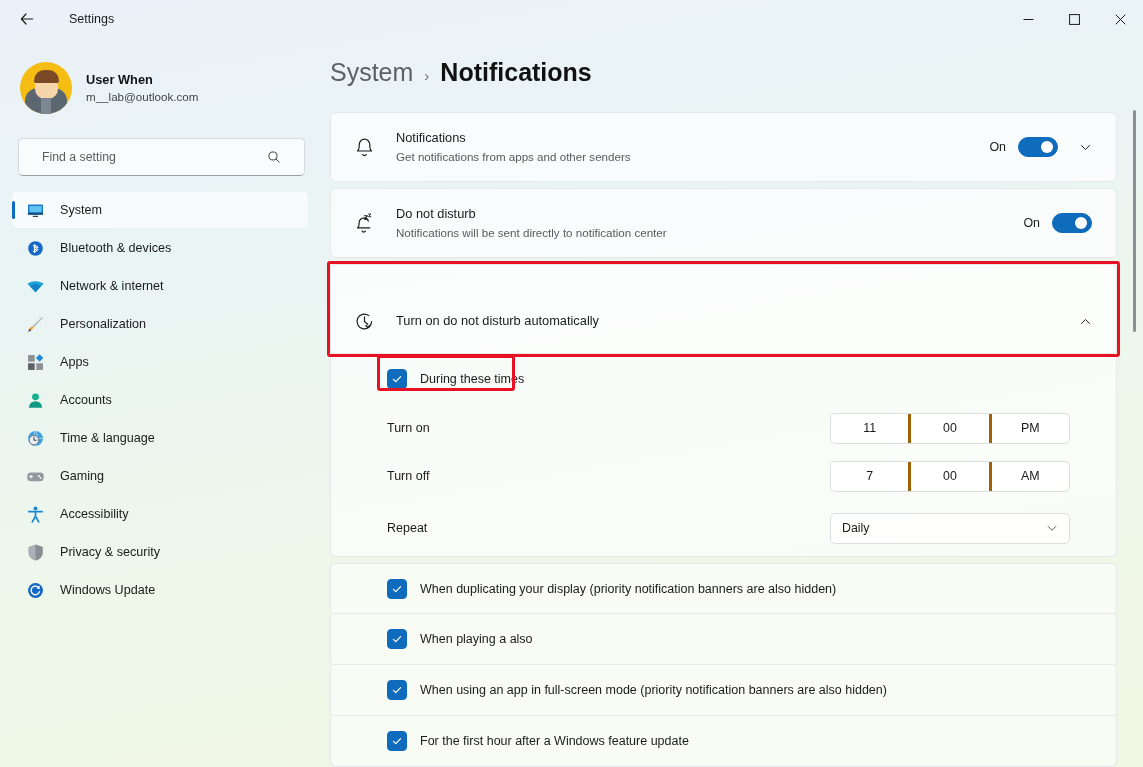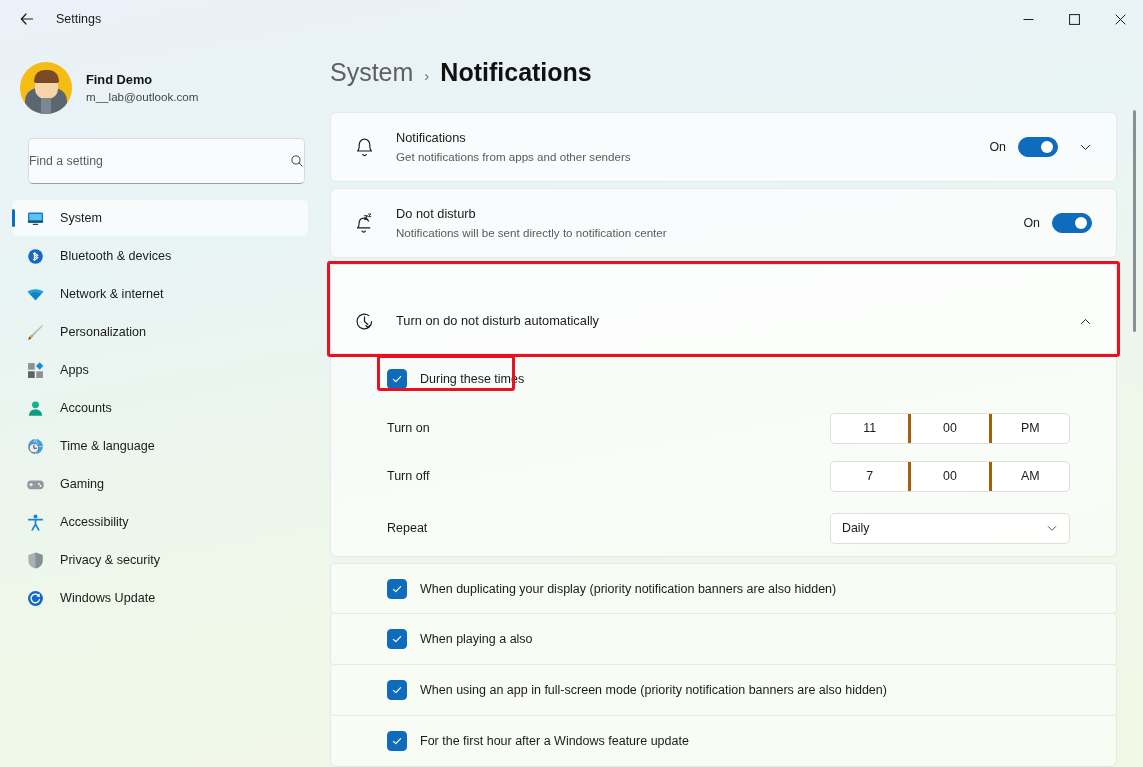--- a/index.html
+++ b/index.html
@@ -11,21 +11,21 @@
   body {
     background: linear-gradient(170deg, #eaf1f8 0%, #e9f4f4 30%, #eef7ea 62%, #f1f7e4 100%);
     position: relative;
     color: #1b1b1b;
   }
 
   
   #titlebar {
     height: 38px; width: 100%;
     display: flex; align-items: center;
-    position: relative; z-index: 30;
+    position: relative; z-index: 30; gap: 13px;
   }
   #back-btn {
     width: 34px; height: 30px; margin-left: 10px;
     display: flex; align-items: center; justify-content: center;
     border-radius: 5px; cursor: pointer;
   }
   #app-title {
     font-size: 12.5px; margin-left: 12px; color: #1b1b1b;
   }
   #wincontrols { margin-left: auto; display: flex; height: 38px; }
@@ -72,27 +72,27 @@
   }
   .av-collar {
     position: absolute; width: 10px; height: 16px; background: #7c8792;
     left: 21px; bottom: 0; transform: skewX(0deg);
   }
   #profile-text { margin-left: 14px; line-height: 1.35; }
   #profile-name { font-size: 12.8px; font-weight: bold; color: #131313; }
   #profile-email { font-size: 11.6px; color: #454545; margin-top: 1px; }
 
   #search-wrap {
-    margin: 14px 3px 0 16px; height: 46px;
+    margin: 14px 3px 0 6px; height: 38px;
     background: rgba(255,255,255,.72);
     border: 1px solid #d6dade;
     border-bottom: 1px solid #9aa0a6;
     border-radius: 5px;
     display: flex; align-items: center;
-    padding: 0 0;
+    padding: 0 23px;
   }
   #search-input {
     flex: 1; border: none; outline: none; background: transparent;
     font-family: inherit; font-size: 12.3px; color: #1b1b1b;
   }
   #search-input::placeholder { color: #5c5c5c; }
 
   #nav { margin-top: 16px; }
   .nav-item {
     display: flex; align-items: center;
@@ -291,21 +291,21 @@
 
   <div id="profile">
     <div id="avatar">
       <div class="av-body"></div>
       <div class="av-neck"></div>
       <div class="av-head"></div>
       <div class="av-hair"></div>
       <div class="av-collar"></div>
     </div>
     <div id="profile-text">
-      <div id="profile-name">Find Demo</div>
+      <div id="profile-name">User When</div>
       <div id="profile-email">m__lab@outlook.com</div>
     </div>
   </div>
 
   <div id="search-wrap">
     <input id="search-input" type="text" placeholder="Find a setting" style="">
     <svg width="14" height="14" viewBox="0 0 16 16">
       <circle cx="6.8" cy="6.8" r="4.6" fill="none" stroke="#3a3a3a" stroke-width="1.1"></circle>
       <path d="M10.3 10.3 L14 14" stroke="#3a3a3a" stroke-width="1.1" stroke-linecap="round"></path>
     </svg>

